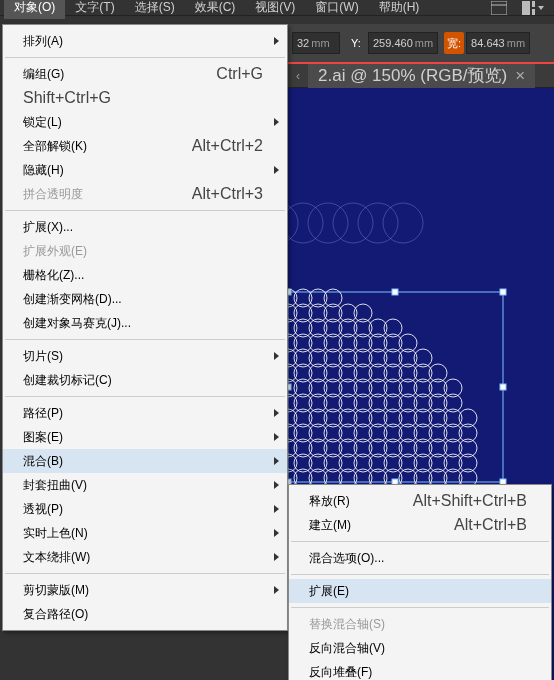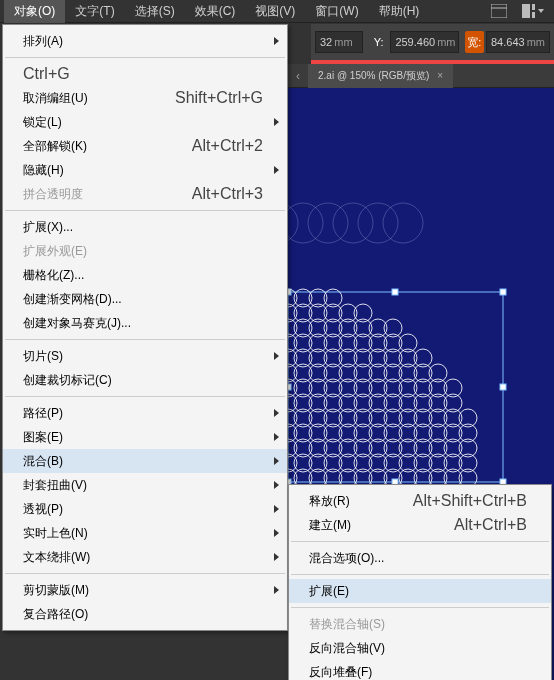--- a/index.html
+++ b/index.html
@@ -8,21 +8,21 @@
     background: #333333;
     font-family: "Microsoft YaHei", SimSun, sans-serif;
     font-size: 12px;
     color: #e0e0e0;
     overflow: hidden;
     position: relative;
   }
   .menubar {
     display: flex;
     align-items: center;
-    height: 23px;
+    height: 16px;
     background: #333333;
     padding: 0 4px;
     border-bottom: 1px solid #222;
   }
   .menubar-item {
     padding: 3px 10px;
     color: #d0d0d0;
     cursor: default;
   }
   .menubar-item.active {
@@ -39,22 +39,21 @@
   }
   .options-bar {
     position: absolute;
     left: 288px; right: 0; top: 24px;
     height: 40px;
     background: #424242;
     display: flex;
     align-items: center;
     padding: 0 4px;
     font-size: 11px;
-    border-bottom: 4px solid #ef4444;
-    margin-left: 23px;
+    border-bottom: 2px solid #ef4444;
   }
   .opt-field {
     display: flex; align-items: center;
     background: #303030;
     border: 1px solid #222;
     height: 22px;
     padding: 0 4px;
     color: #d0d0d0;
     min-width: 64px;
   }
@@ -74,21 +73,21 @@
     display: flex;
     align-items: center;
     border-bottom: 1px solid #222;
   }
   .tab {
     display: flex; align-items: center;
     height: 24px;
     padding: 0 10px;
     background: #4b4b4b;
     color: #d0d0d0;
-    font-size: 10px;
+    font-size: 17px;
   }
   .tab .close { margin-left: 8px; color: #aaa; }
   .canvas {
     position: absolute;
     left: 288px; right: 0; top: 88px; bottom: 0;
     background: #121a74;
     overflow: hidden;
   }
   .canvas svg { position:absolute; left:0; top:0; }
   .dropdown, .submenu {
@@ -335,24 +334,24 @@
     </svg>
 </div>
 
 <div class="dropdown" id="dropdown">
     <div class="menu-item">
       <span class="menu-label">排列(A)</span>
       <span class="arrow"></span>
     </div>
     <div class="menu-sep"></div>
     <div class="menu-item">
+      <span class="menu-label">编组(G)</span>
       <span class="menu-shortcut">Ctrl+G</span>
     </div>
     <div class="menu-item">
-      <span class="menu-label">取消编组(U)</span>
       <span class="menu-shortcut">Shift+Ctrl+G</span>
     </div>
     <div class="menu-item">
       <span class="menu-label">锁定(L)</span>
       <span class="arrow"></span>
     </div>
     <div class="menu-item">
       <span class="menu-label">全部解锁(K)</span>
       <span class="menu-shortcut">Alt+Ctrl+2</span>
     </div>

